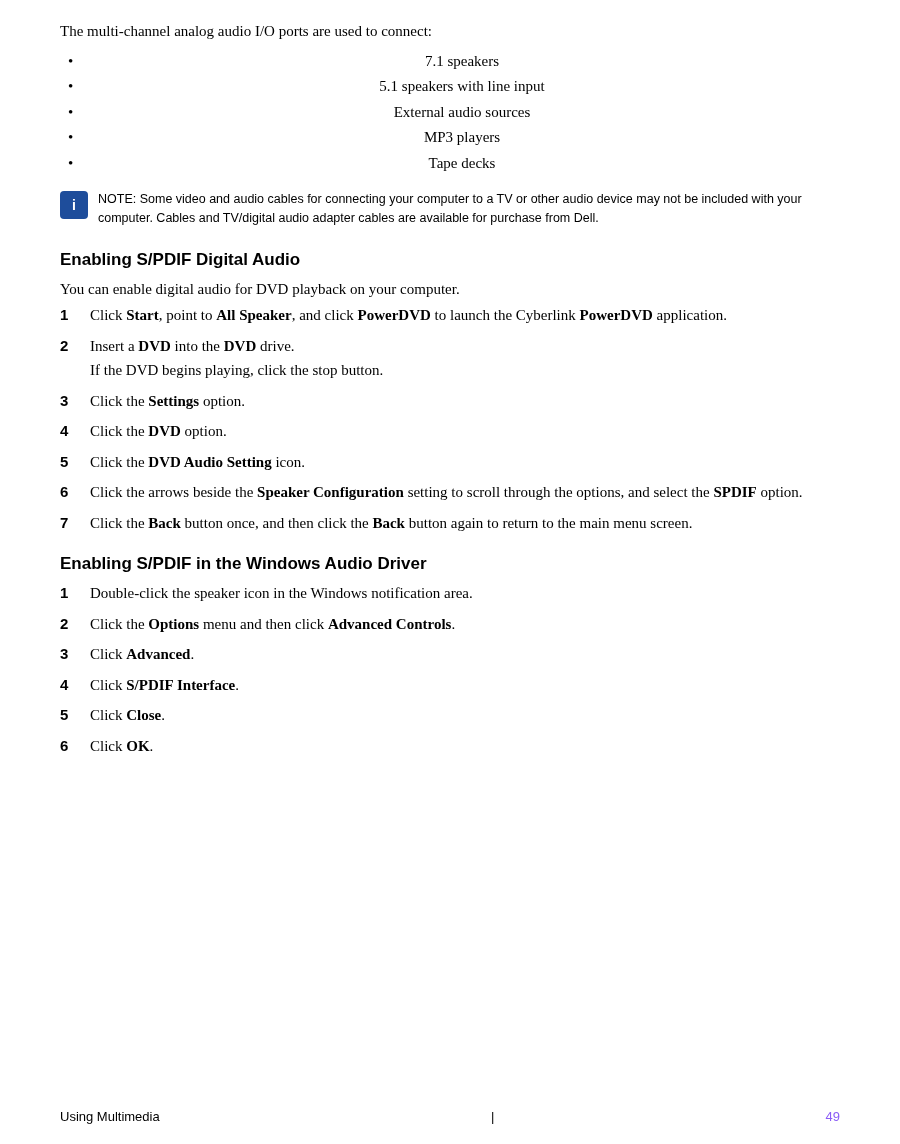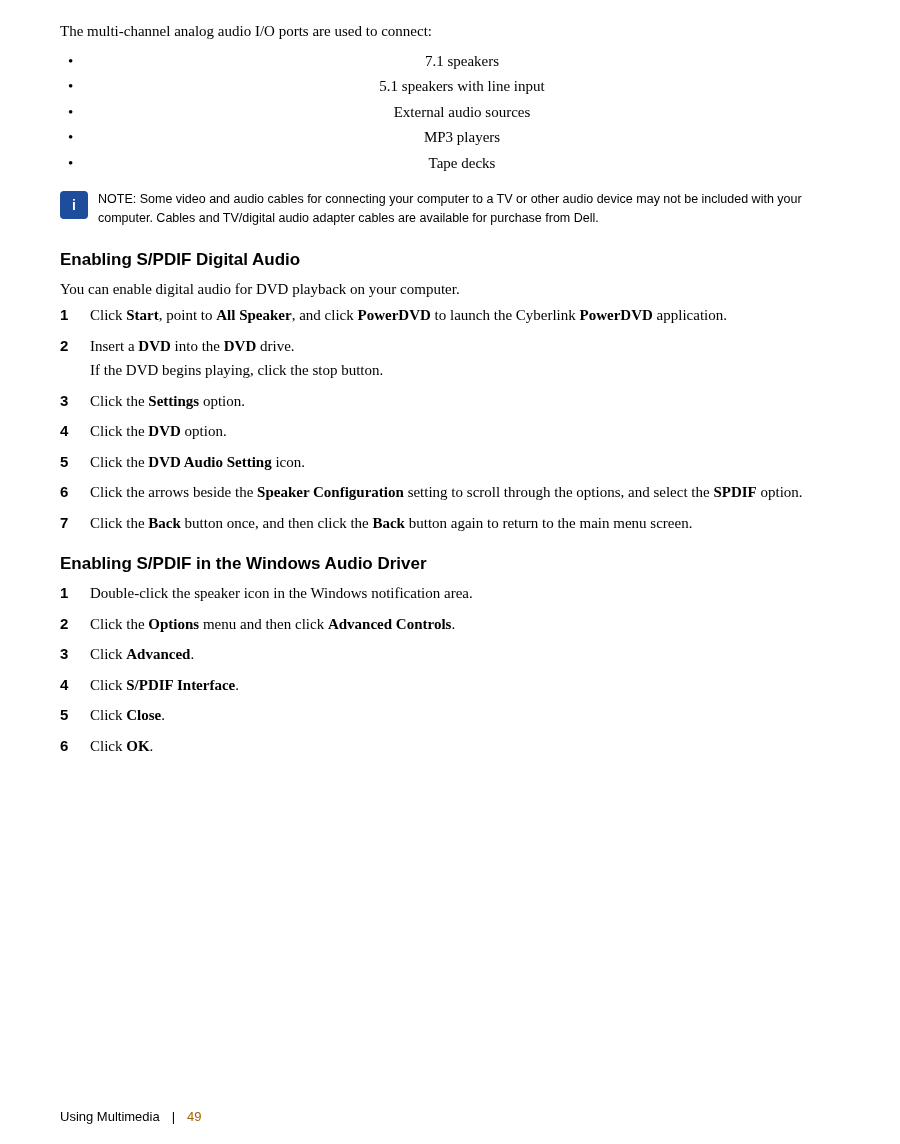--- a/index.html
+++ b/index.html
@@ -131,38 +131,38 @@
       padding-left: 0;
       margin-top: 2px;
     }
 
     .page-footer {
       position: absolute;
       bottom: 20px;
       left: 0;
       right: 0;
       display: flex;
-      justify-content: flex-start;
+      justify-content: space-between;
       align-items: center;
       padding: 0 60px;
       font-size: 13px;
       font-family: Arial, sans-serif;
     }
 
     .footer-text {
       color: #000;
     }
 
     .footer-sep {
       margin: 0 12px;
       color: #000;
     }
 
     .footer-page {
-      color: #a16207;
+      color: #8b5cf6;
     }
   </style>
 </head>
 <body>
 
 <div class="page-content">
 
   <p class="intro-text">The multi-channel analog audio I/O ports are used to connect:</p>
 
   <ul class="bullet-list">

